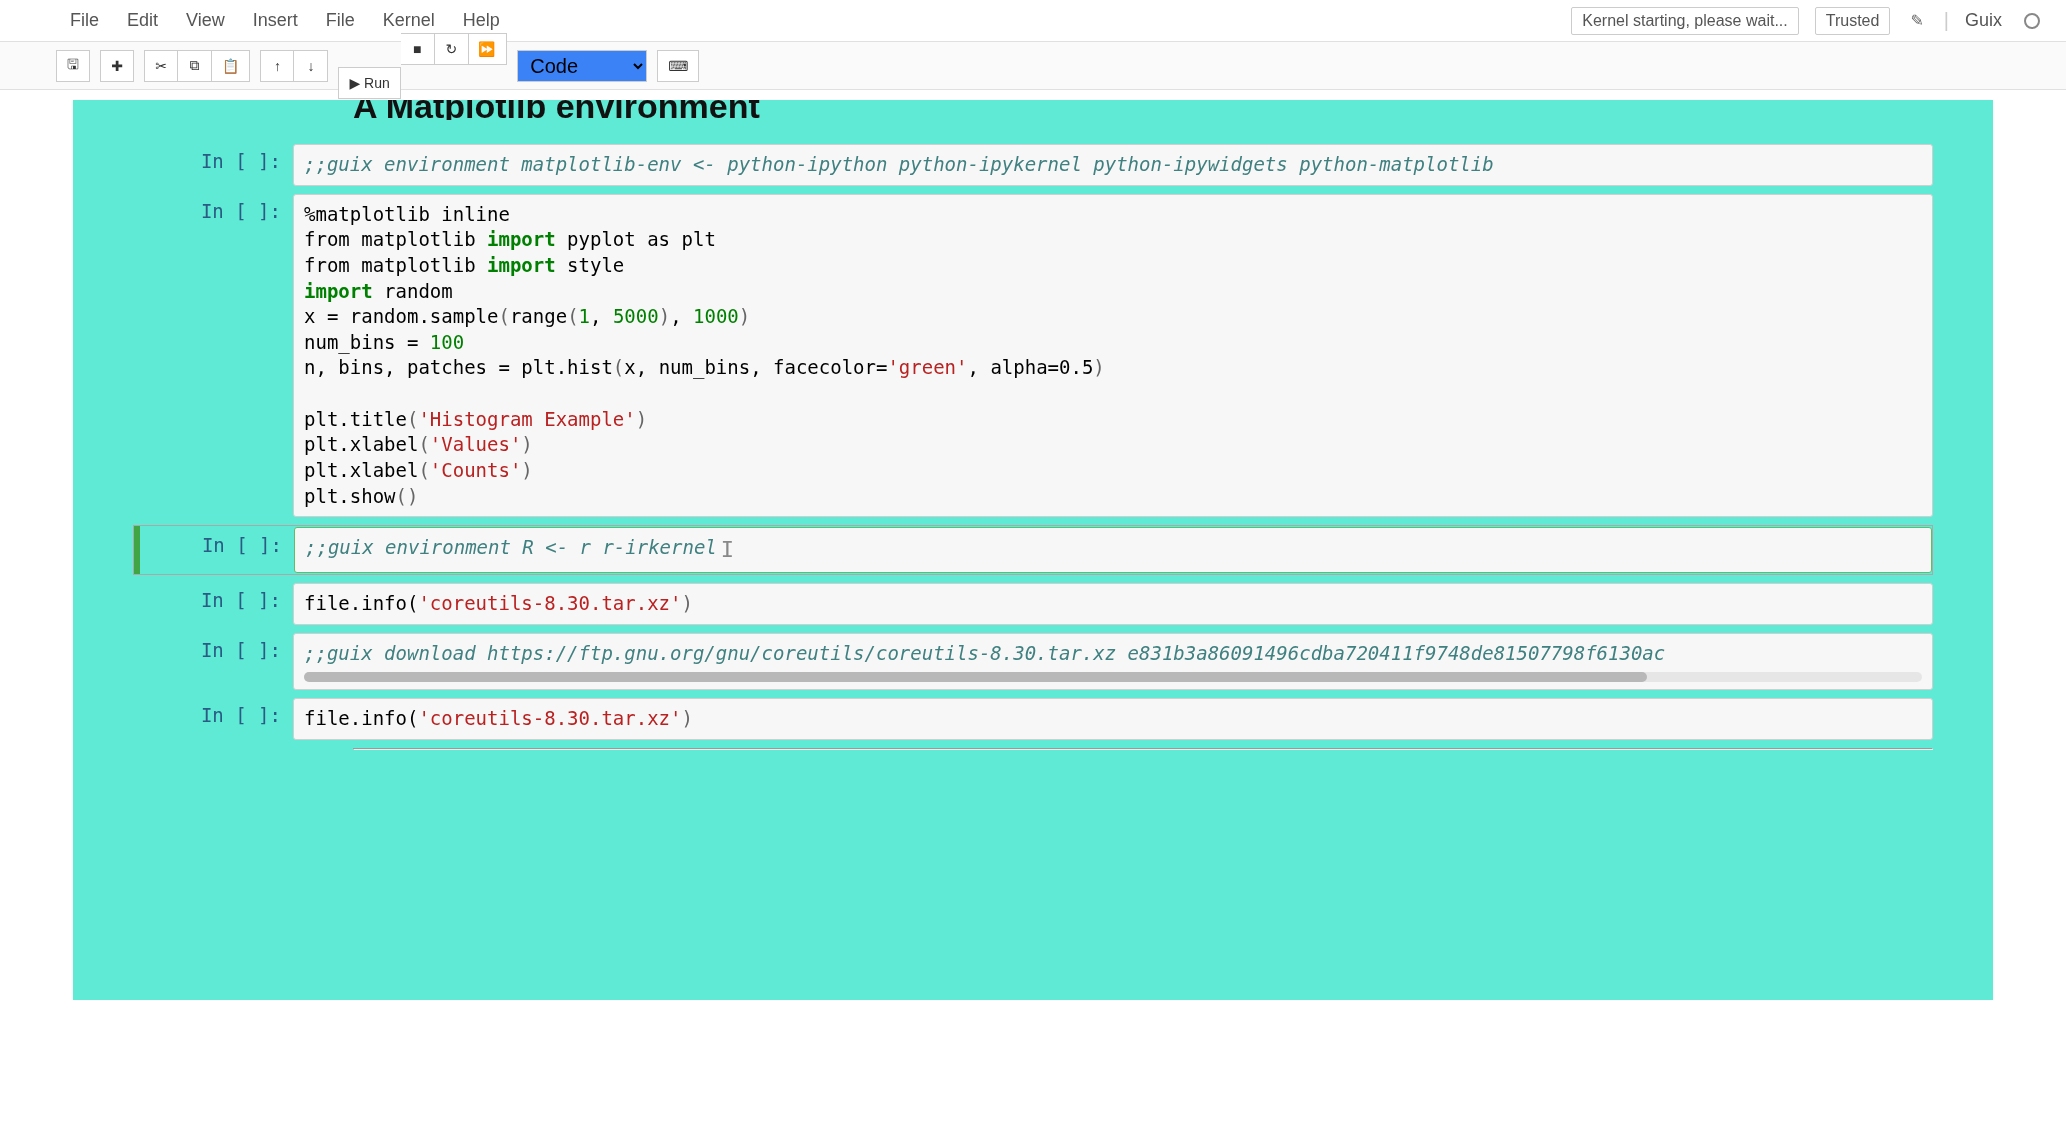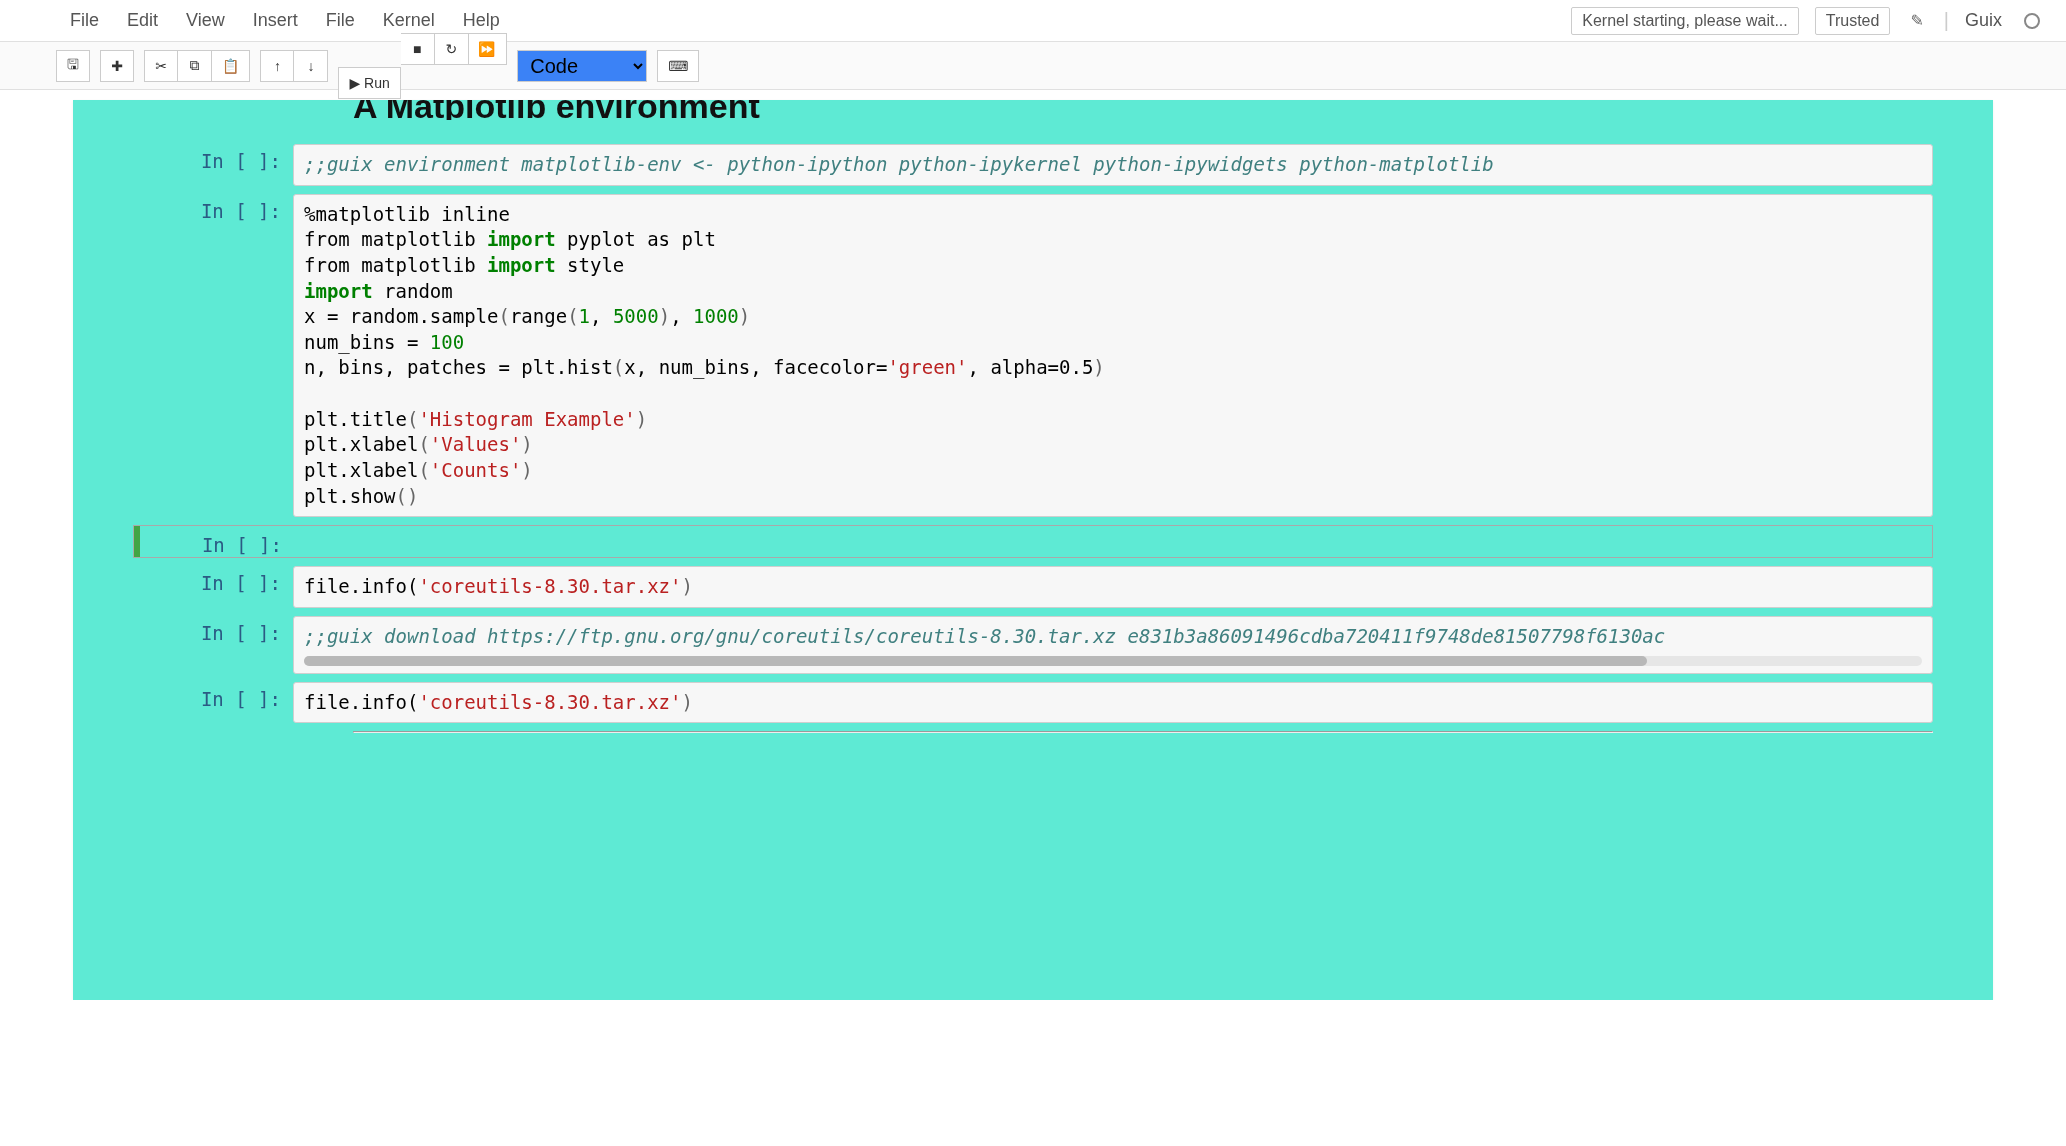--- a/index.html
+++ b/index.html
@@ -314,20 +314,23 @@
 
 plt.title<span class="c-paren">(</span><span class="c-str">'Histogram Example'</span><span class="c-paren">)</span>
 plt.xlabel<span class="c-paren">(</span><span class="c-str">'Values'</span><span class="c-paren">)</span>
 plt.xlabel<span class="c-paren">(</span><span class="c-str">'Counts'</span><span class="c-paren">)</span>
 plt.show<span class="c-paren">()</span></pre>
       </div>
     </div>
 
     <div class="cell selected">
       <div class="prompt">In [ ]:</div>
+      <div class="input-area">
+        <pre><span class="c-comment">;;guix environment R &lt;- r r-irkernel</span><span class="cursor-mark"><span class="cursor-line"></span></span><span class="ibeam">𝙸</span></pre>
+      </div>
     </div>
 
     <div class="cell">
       <div class="prompt">In [ ]:</div>
       <div class="input-area">
         <pre><span>file.info(</span><span class="c-str">'coreutils-8.30.tar.xz'</span><span class="c-paren">)</span></pre>
       </div>
     </div>
 
     <div class="cell">

